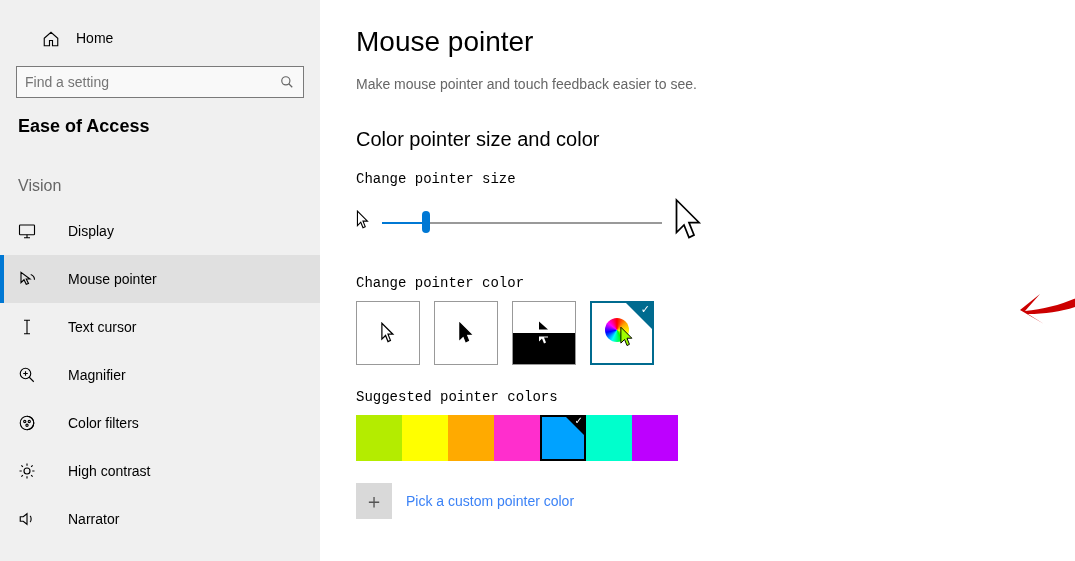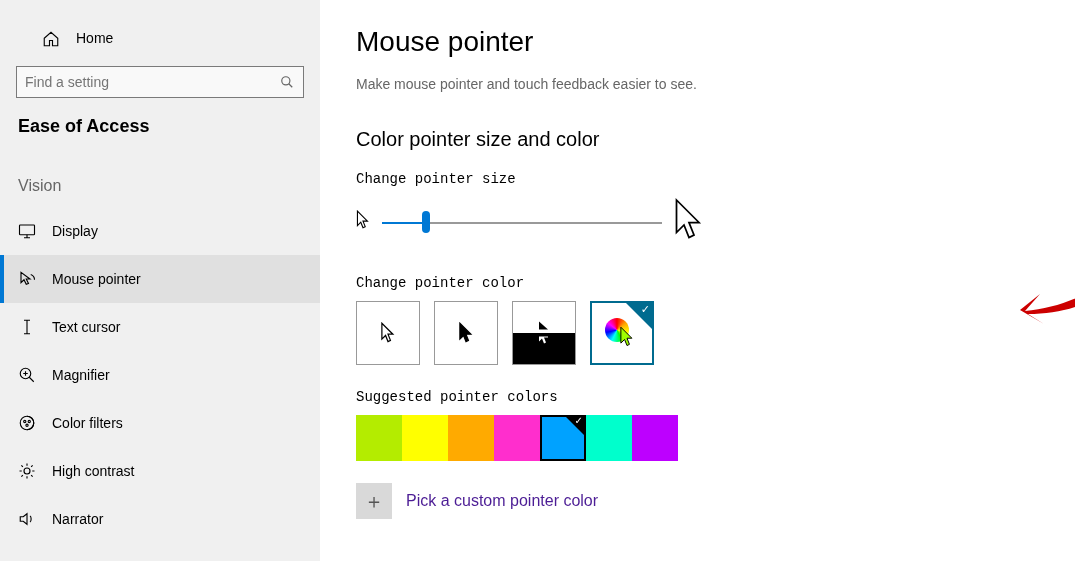--- a/index.html
+++ b/index.html
@@ -8,21 +8,21 @@
 .home-row { display: flex; align-items: flex-start; padding: 10px 18px; gap: 16px; cursor: pointer; margin-left: 24px; }
 .home-row .icon { width: 18px; height: 18px; display: flex; align-items: center; justify-content: center; }
 .home-row .label { font-size: 14px; color: #000; }
 .search-wrap { margin: 8px 16px 14px 16px; }
 .search { width: 100%; height: 32px; border: 1px solid #7a7a7a; background: #f9f9f9; display: flex; align-items: center; padding: 0 8px; }
 .search input { flex: 1; border: none; background: transparent; outline: none; font-size: 14px; color: #555; }
 .search .sicon { width: 16px; height: 16px; display: flex; align-items: center; justify-content: center; color: #666; }
 .cat-title { font-size: 18px; font-weight: 600; padding: 4px 18px 10px 18px; color: #000; }
 .section-title { font-size: 16px; color: #666; padding: 30px 14px 12px 18px; }
 .nav { display: flex; flex-direction: column; }
-.nav-item { display: flex; align-items: center; gap: 16px; padding: 12px 18px; cursor: pointer; position: relative; height: 48px; }
+.nav-item { display: flex; align-items: center; gap: 32px; padding: 12px 18px; cursor: pointer; position: relative; height: 48px; }
 .nav-item .icon { width: 18px; height: 18px; display: flex; align-items: center; justify-content: center; color: #333; }
 .nav-item .label { font-size: 14px; color: #000; }
 .nav-item.active { background: #e0e0e0; }
 .nav-item.active::before { content: ""; position: absolute; left: 0; top: 0; bottom: 0; width: 4px; background: #0078d4; }
 .main { flex: 1; padding: 26px 36px; position: relative; }
 .h1 { font-size: 28px; font-weight: 400; color: #000; margin-bottom: 18px; }
 .subtitle { font-size: 14px; color: #666; margin-bottom: 36px; }
 .h2 { font-size: 20px; font-weight: 400; color: #000; margin-bottom: 20px; }
 .label-sm { font-size: 14px; color: #000; margin-bottom: 10px; font-family: Liberation Mono, monospace; }
 .slider-row { display: flex; align-items: center; gap: 12px; margin-bottom: 28px; }
@@ -42,21 +42,21 @@
 .tile-inverted .top { flex: 1; width: 100%; background: #fff; display: flex; align-items: flex-end; justify-content: center; }
 .tile-inverted .bot { flex: 1; width: 100%; background: #000; display: flex; align-items: flex-start; justify-content: center; }
 .rainbow { width: 24px; height: 24px; border-radius: 50%; background: conic-gradient(red,orange,yellow,lime,cyan,blue,magenta,red); }
 .colors-row { display: flex; margin-top: 6px; margin-bottom: 22px; }
 .color-sw { width: 46px; height: 46px; cursor: pointer; position: relative; }
 .color-sw.selected-sw { outline: 2px solid #000; outline-offset: -2px; z-index: 2; }
 .color-sw.selected-sw .sw-corner::before { content: ""; position: absolute; top: 0; right: 0; border-style: solid; border-width: 0 22px 22px 0; border-color: transparent #000 transparent transparent; }
 .color-sw.selected-sw .sw-corner::after { content: "✓"; position: absolute; top: 0px; right: 3px; color: #fff; font-size: 10px; }
 .custom-row { display: flex; align-items: center; gap: 14px; }
 .plus-tile { width: 36px; height: 36px; background: #d9d9d9; display: flex; align-items: center; justify-content: center; font-size: 20px; color: #555; cursor: pointer; }
-.custom-label { font-size: 16px; color: #4c1d95; }
+.custom-label { font-size: 14px; color: #3b82f6; }
 .annot { position: absolute; top: 196px; left: 680px; pointer-events: none; }
 svg .ar { fill: #c00; }
 </style>
 </head>
 <body>
 
 <div class="sidebar">
   <div class="home-row">
     <span class="icon">
       <svg width="18" height="18" viewBox="0 0 24 24" fill="none" stroke="#000" stroke-width="1.5">

